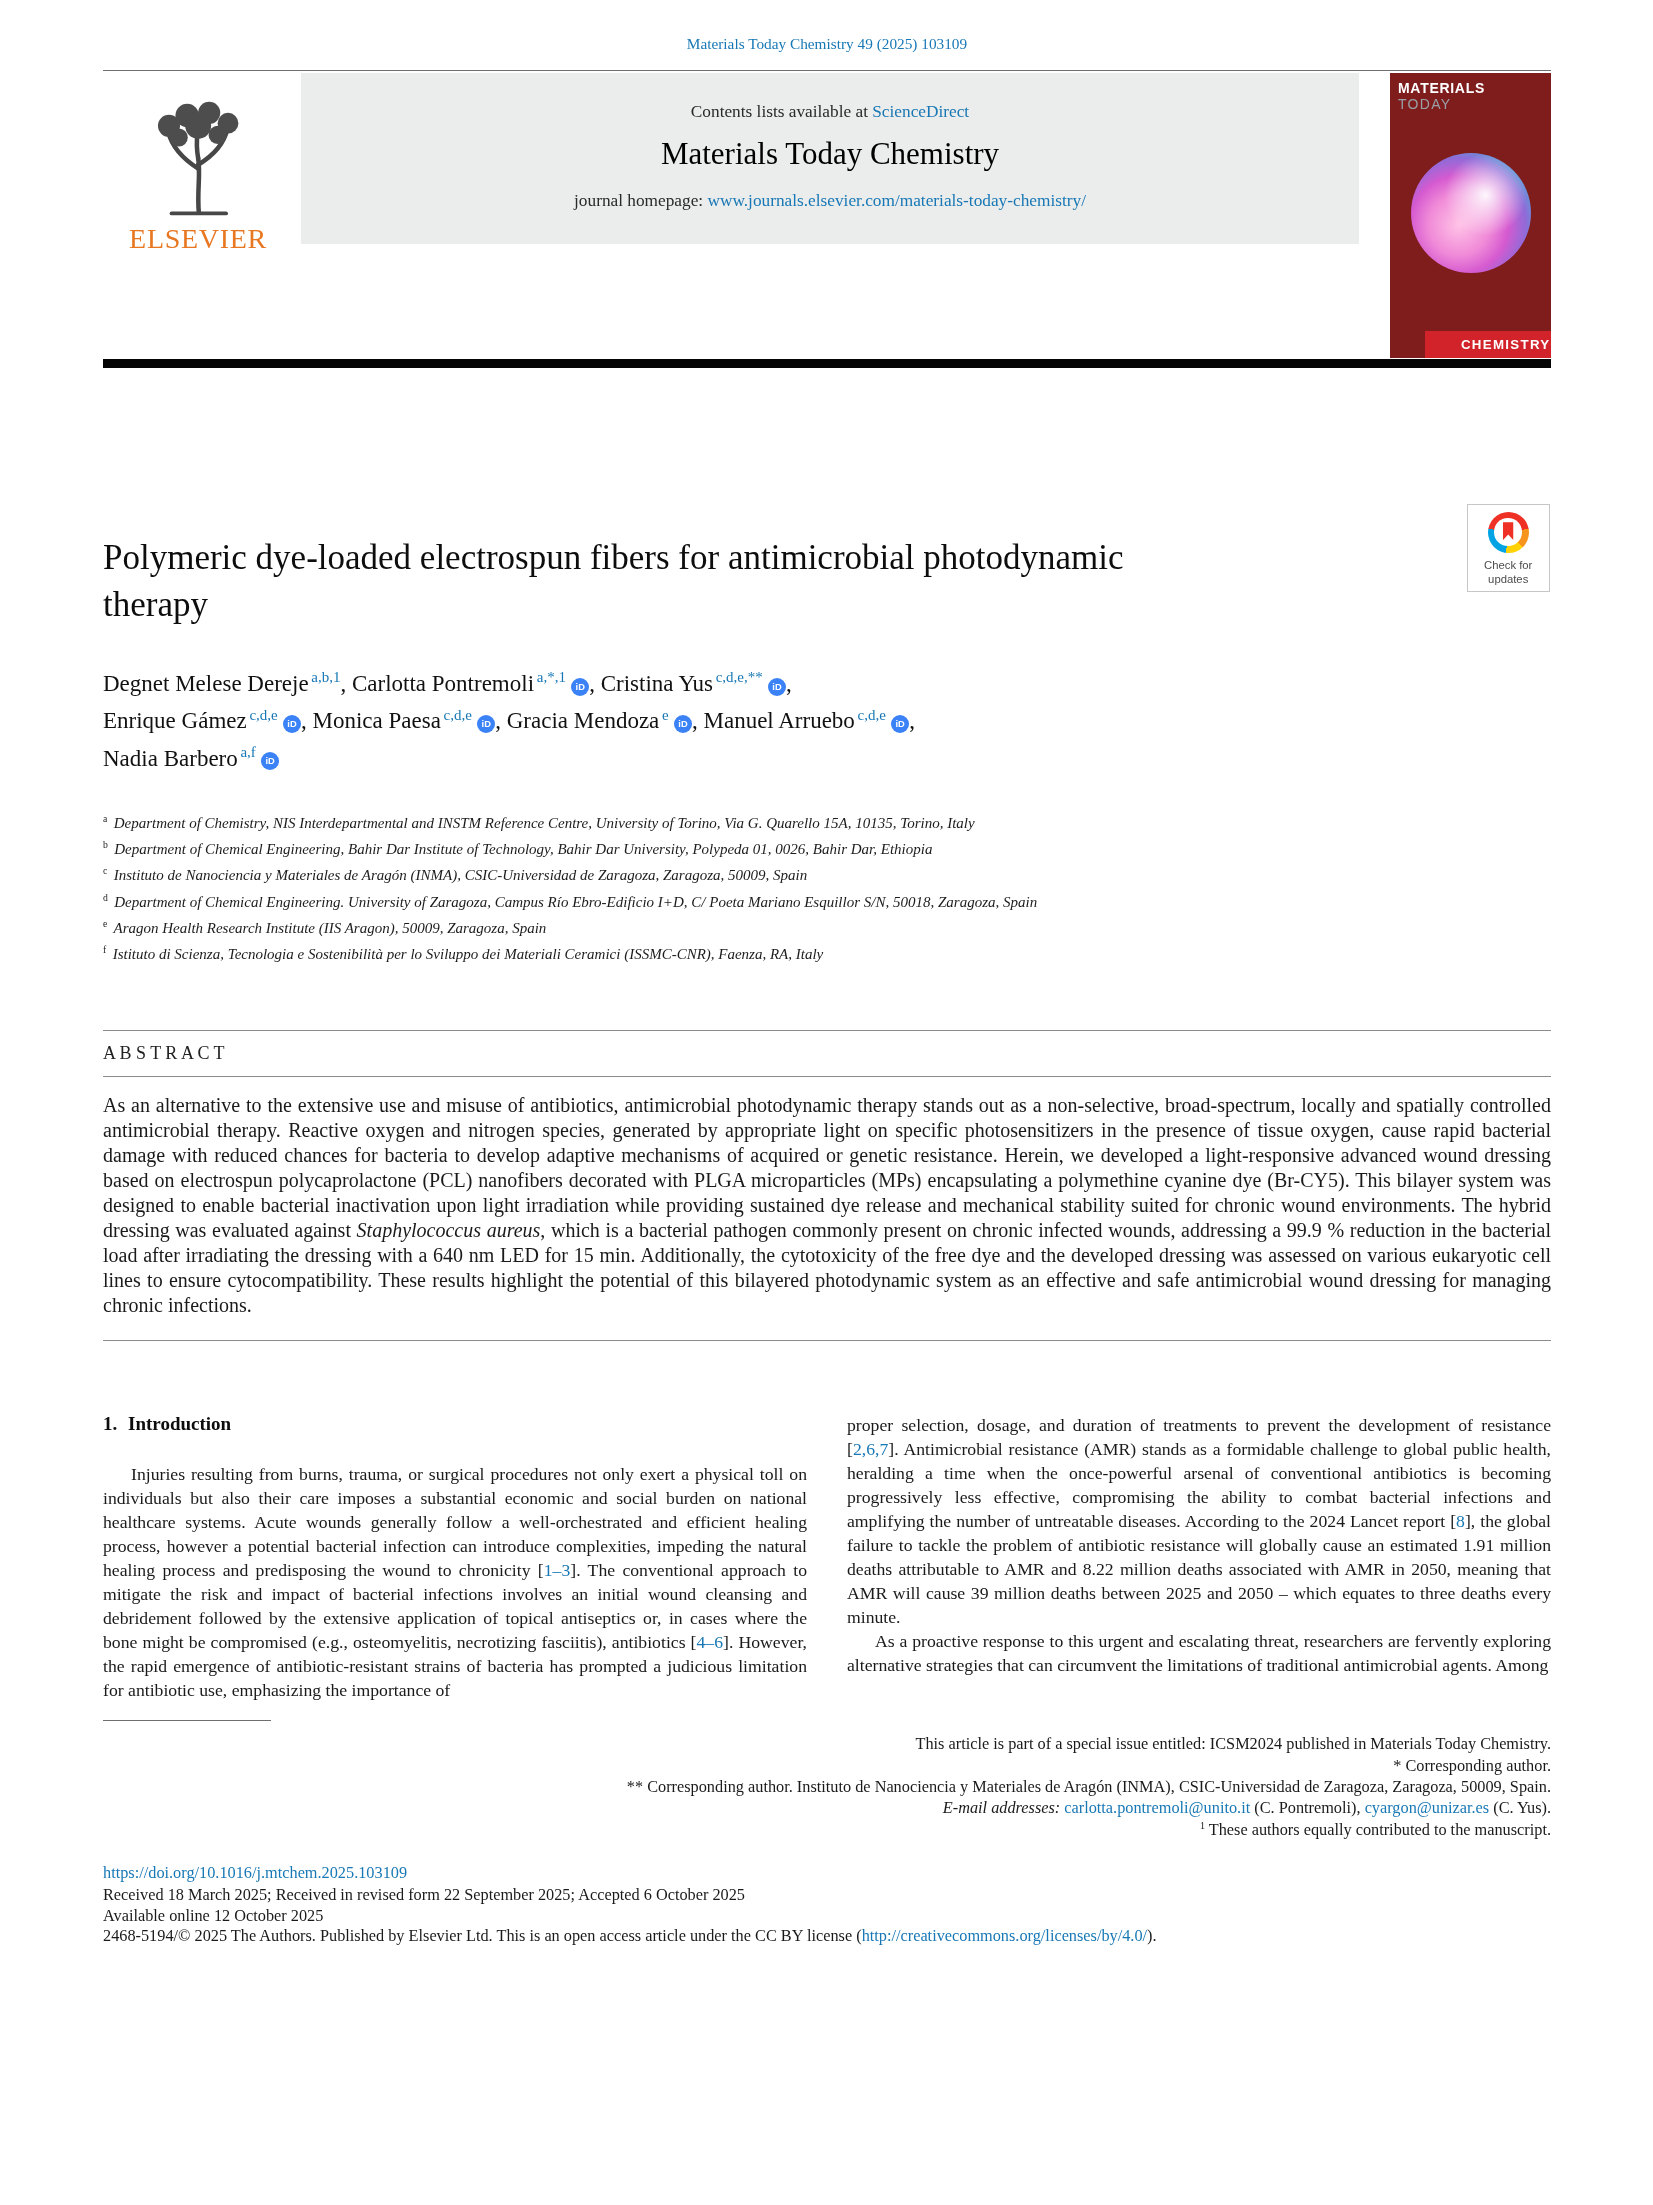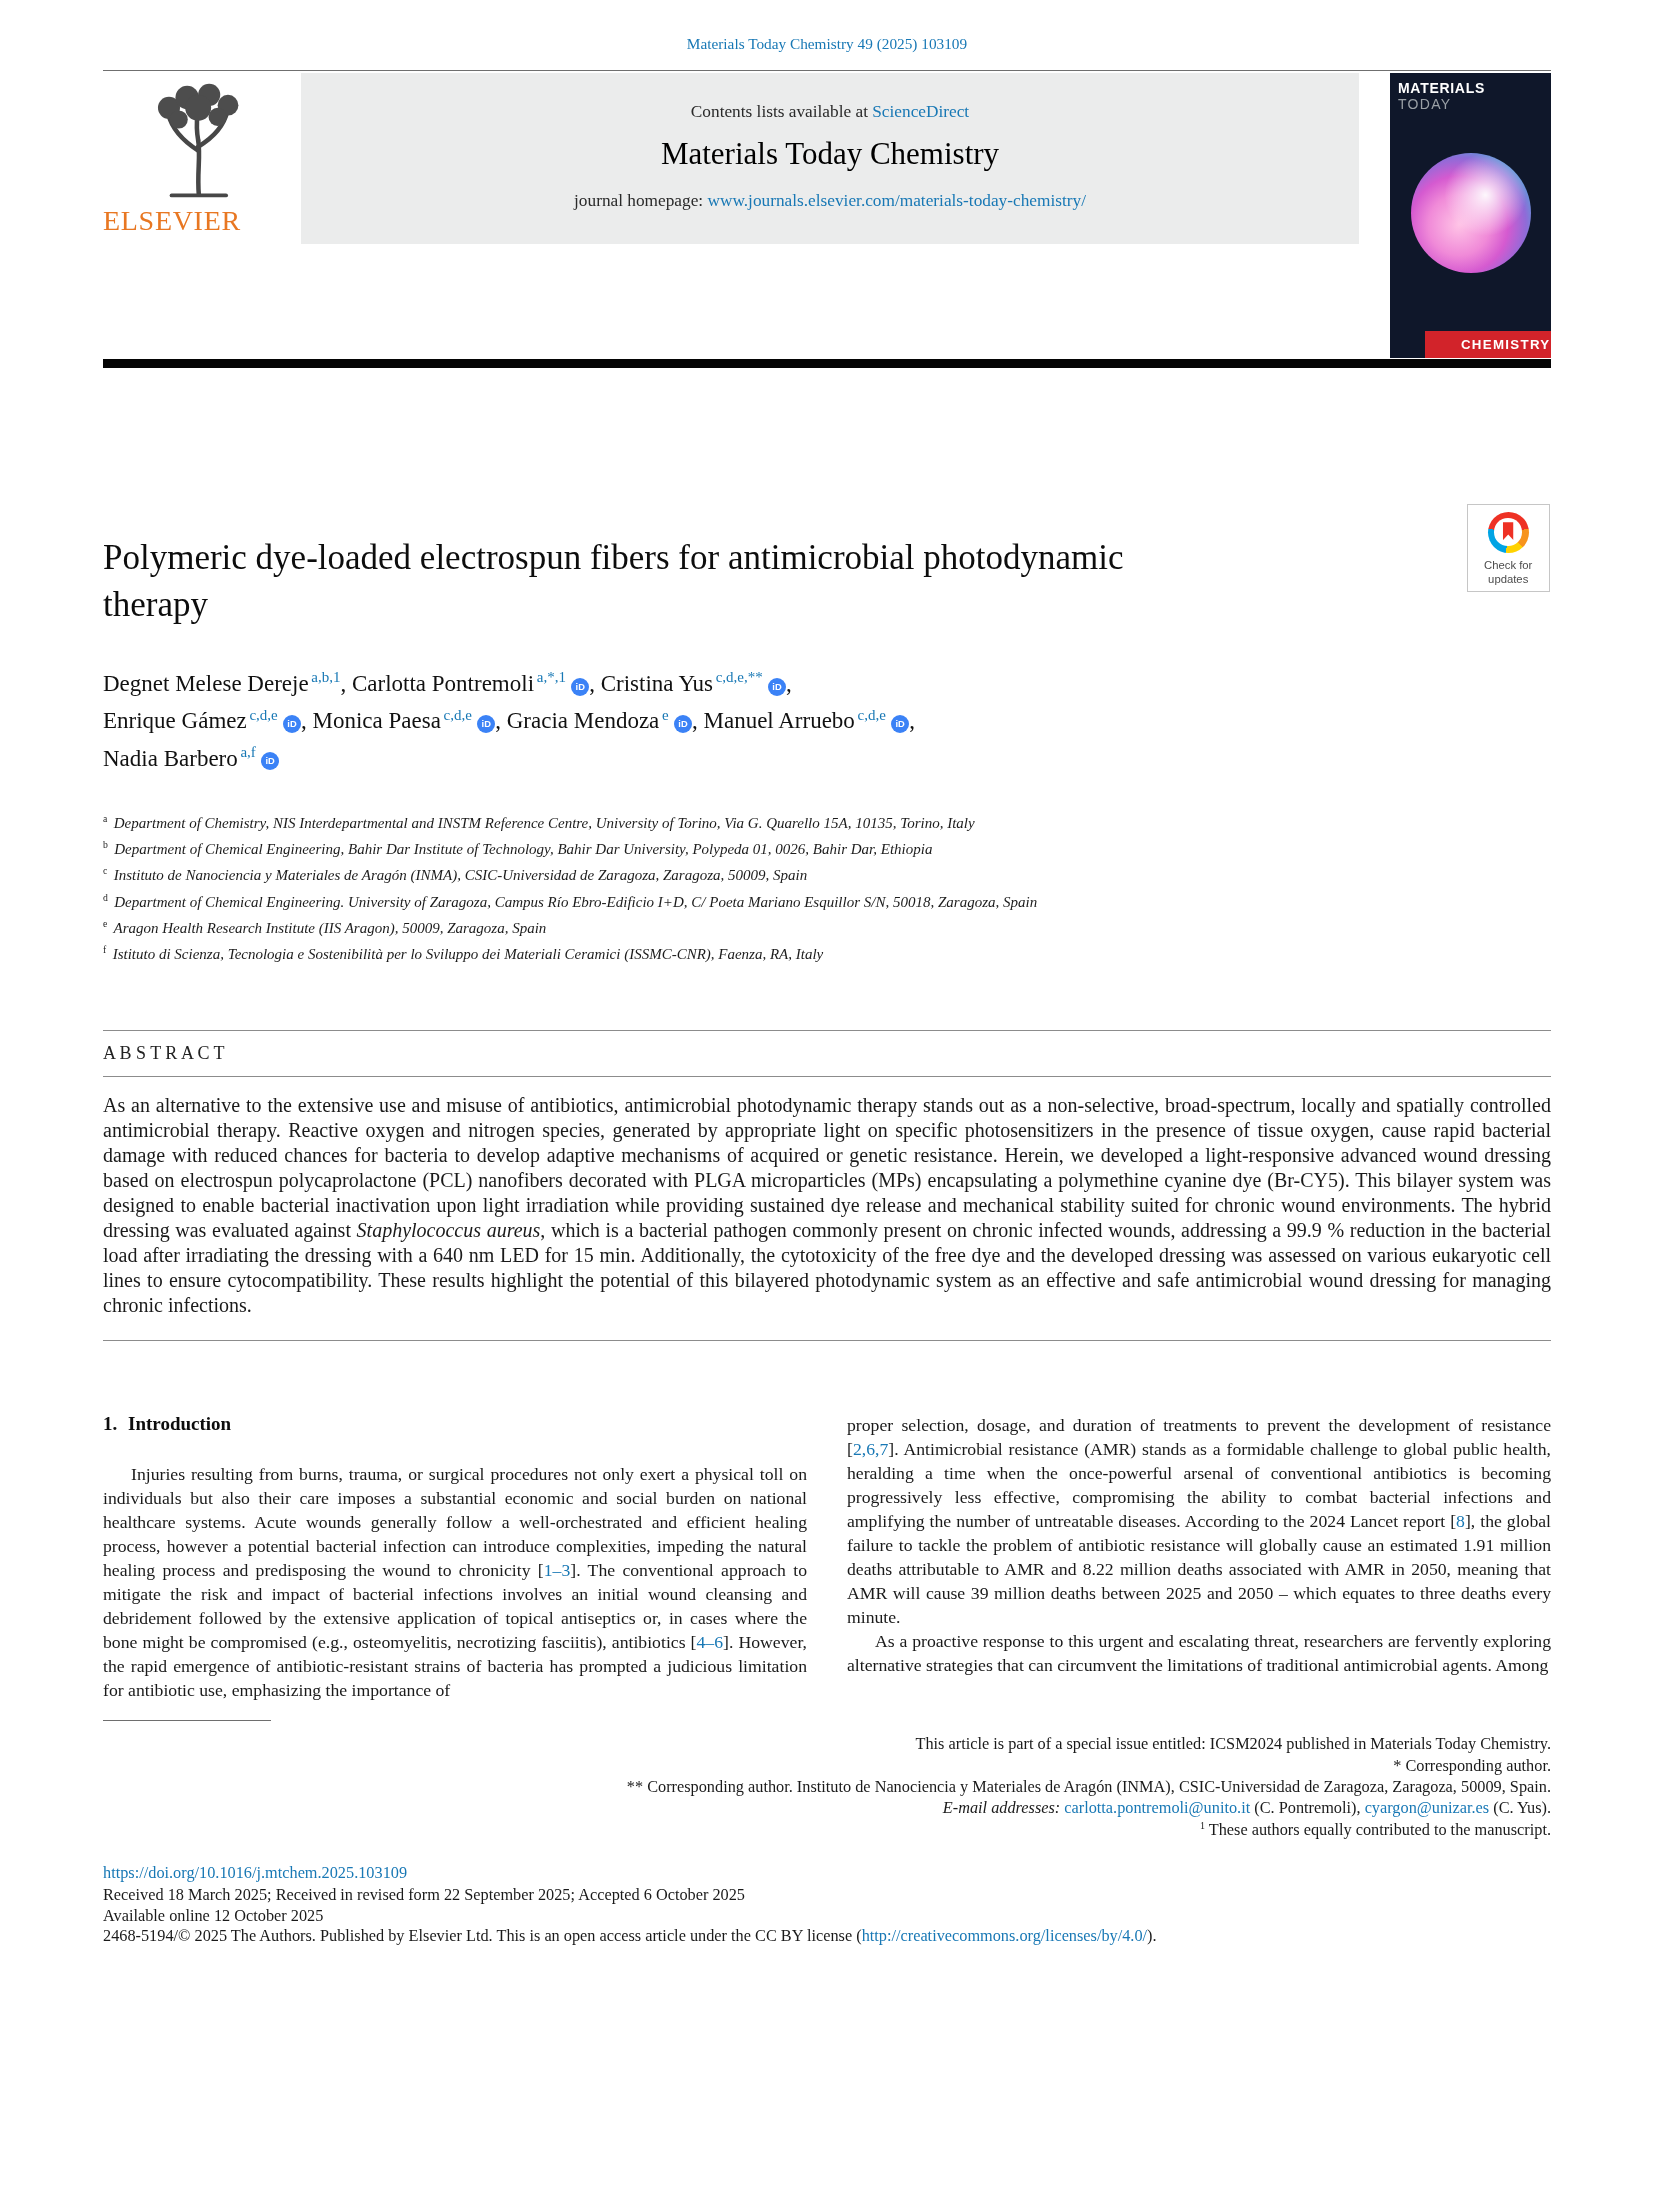--- a/index.html
+++ b/index.html
@@ -10,31 +10,31 @@
     font-family:"Liberation Serif","DejaVu Serif",serif;
     color:#1a1a1a;
   }
   .page { padding:35px 103px 0 103px; }
 
   
   .citation { text-align:center; font-size:15.3px; color:#1878b5; margin-bottom:17.3px; }
 
   
   .hdr { position:relative; height:289px; border-top:1.3px solid #6f6f6f; }
-  .logo { position:absolute; left:0; top:7px; width:190px; }
+  .logo { position:absolute; left:0; top:25px; width:190px; text-align:center; }
   .logo svg { display:block; margin:0 auto; }
   .elsevier { font-size:28px; color:#e87722; letter-spacing:0.7px; margin-top:6.7px; }
   .panel { position:absolute; left:198px; right:192px; top:1.3px; height:171px; background:#ebecec; text-align:center; }
   .c-line { padding-top:29px; font-size:17.3px; color:#2a2a2a; }
   .jtitle { font-size:31px; color:#000; margin-top:14.7px; }
   .h-line { font-size:17.3px; margin-top:18.7px; color:#2a2a2a; }
   .lnk { color:#1878b5; }
 
   
-  .cover { position:absolute; right:0; top:2px; width:161px; height:285px; background:#0f172a; overflow:hidden; }
+  .cover { position:absolute; right:0; top:2px; width:161px; height:285px; background:#7f1d1d; overflow:hidden; }
   .mt-box { position:absolute; left:8px; top:6.7px; }
   .mt-l1 { font-family:"Liberation Sans","DejaVu Sans",sans-serif; font-weight:bold; color:#fff; font-size:14px; letter-spacing:0.7px; }
   .mt-l2 { font-family:"Liberation Sans","DejaVu Sans",sans-serif; color:#9aa0a6; font-size:14px; letter-spacing:1.3px; }
   .blob { position:absolute; left:20.7px; top:80px; width:120px; height:120px; border-radius:50%;
     background:
       radial-gradient(circle at 62% 35%, rgba(255,255,255,0.95), rgba(255,255,255,0) 38%),
       radial-gradient(circle at 40% 60%, #ffc3e6 0%, #f08ad8 30%, #d55ad0 48%, #8f6bd8 66%, #3fb9d8 84%, #12263f 100%);
     filter: blur(0.7px);
   }
   .chem-band { position:absolute; right:0; bottom:0; width:78%; height:27px; background:#d2232a;

